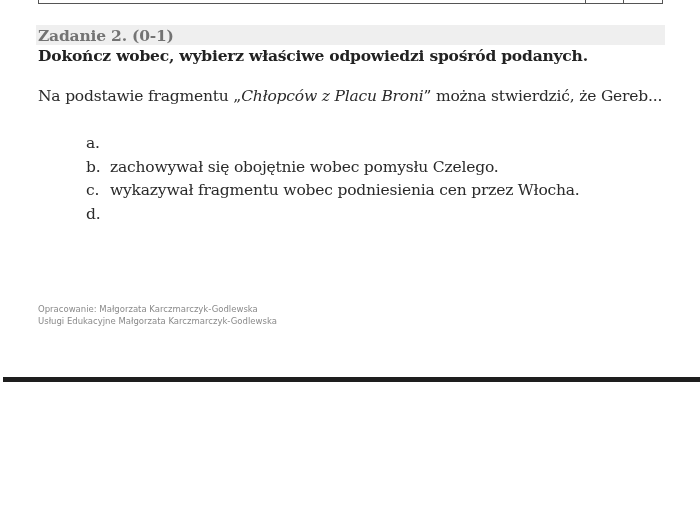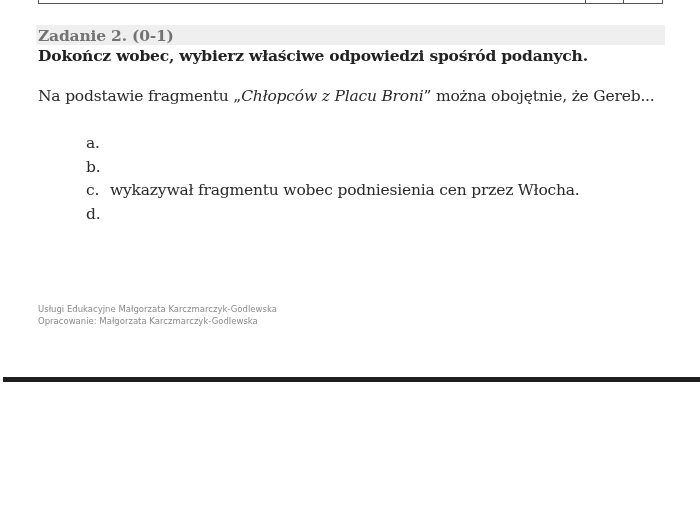--- a/index.html
+++ b/index.html
@@ -24,37 +24,38 @@
 <div class="prev-table">
   <div class="col1"></div>
   <div class="col2"></div>
 </div>
 
 <div class="task-header"></div>
 <div class="task-title">Zadanie 2. (0-1)</div>
 <div class="instruction">Dokończ wobec, wybierz właściwe odpowiedzi spośród podanych.</div>
 
 <div class="question">
-  <span>Na podstawie fragmentu „</span><em>Chłopców z Placu Broni</em><span>” można obojętnie, że Gereb...</span>
+  <span>Na podstawie fragmentu „</span><em>Chłopców z Placu Broni</em><span>” można stwierdzić, że Gereb...</span>
 </div>
 
 <ul class="options">
   <li>
     <span class="letter">a.</span>
   </li>
   <li>
     <span class="letter">b.</span>
+    <span>zachowywał się obojętnie wobec pomysłu Czelego.</span>
   </li>
   <li>
     <span class="letter">c.</span>
     <span>wykazywał fragmentu wobec podniesienia cen przez Włocha.</span>
   </li>
   <li>
     <span class="letter">d.</span>
   </li>
 </ul>
 
 <div class="credits">
+  <div>Opracowanie: Małgorzata Karczmarczyk-Godlewska</div>
   <div>Usługi Edukacyjne Małgorzata Karczmarczyk-Godlewska</div>
-  <div>Opracowanie: Małgorzata Karczmarczyk-Godlewska</div>
 </div>
 
 <div class="divider"></div>
 
 </body></html>

